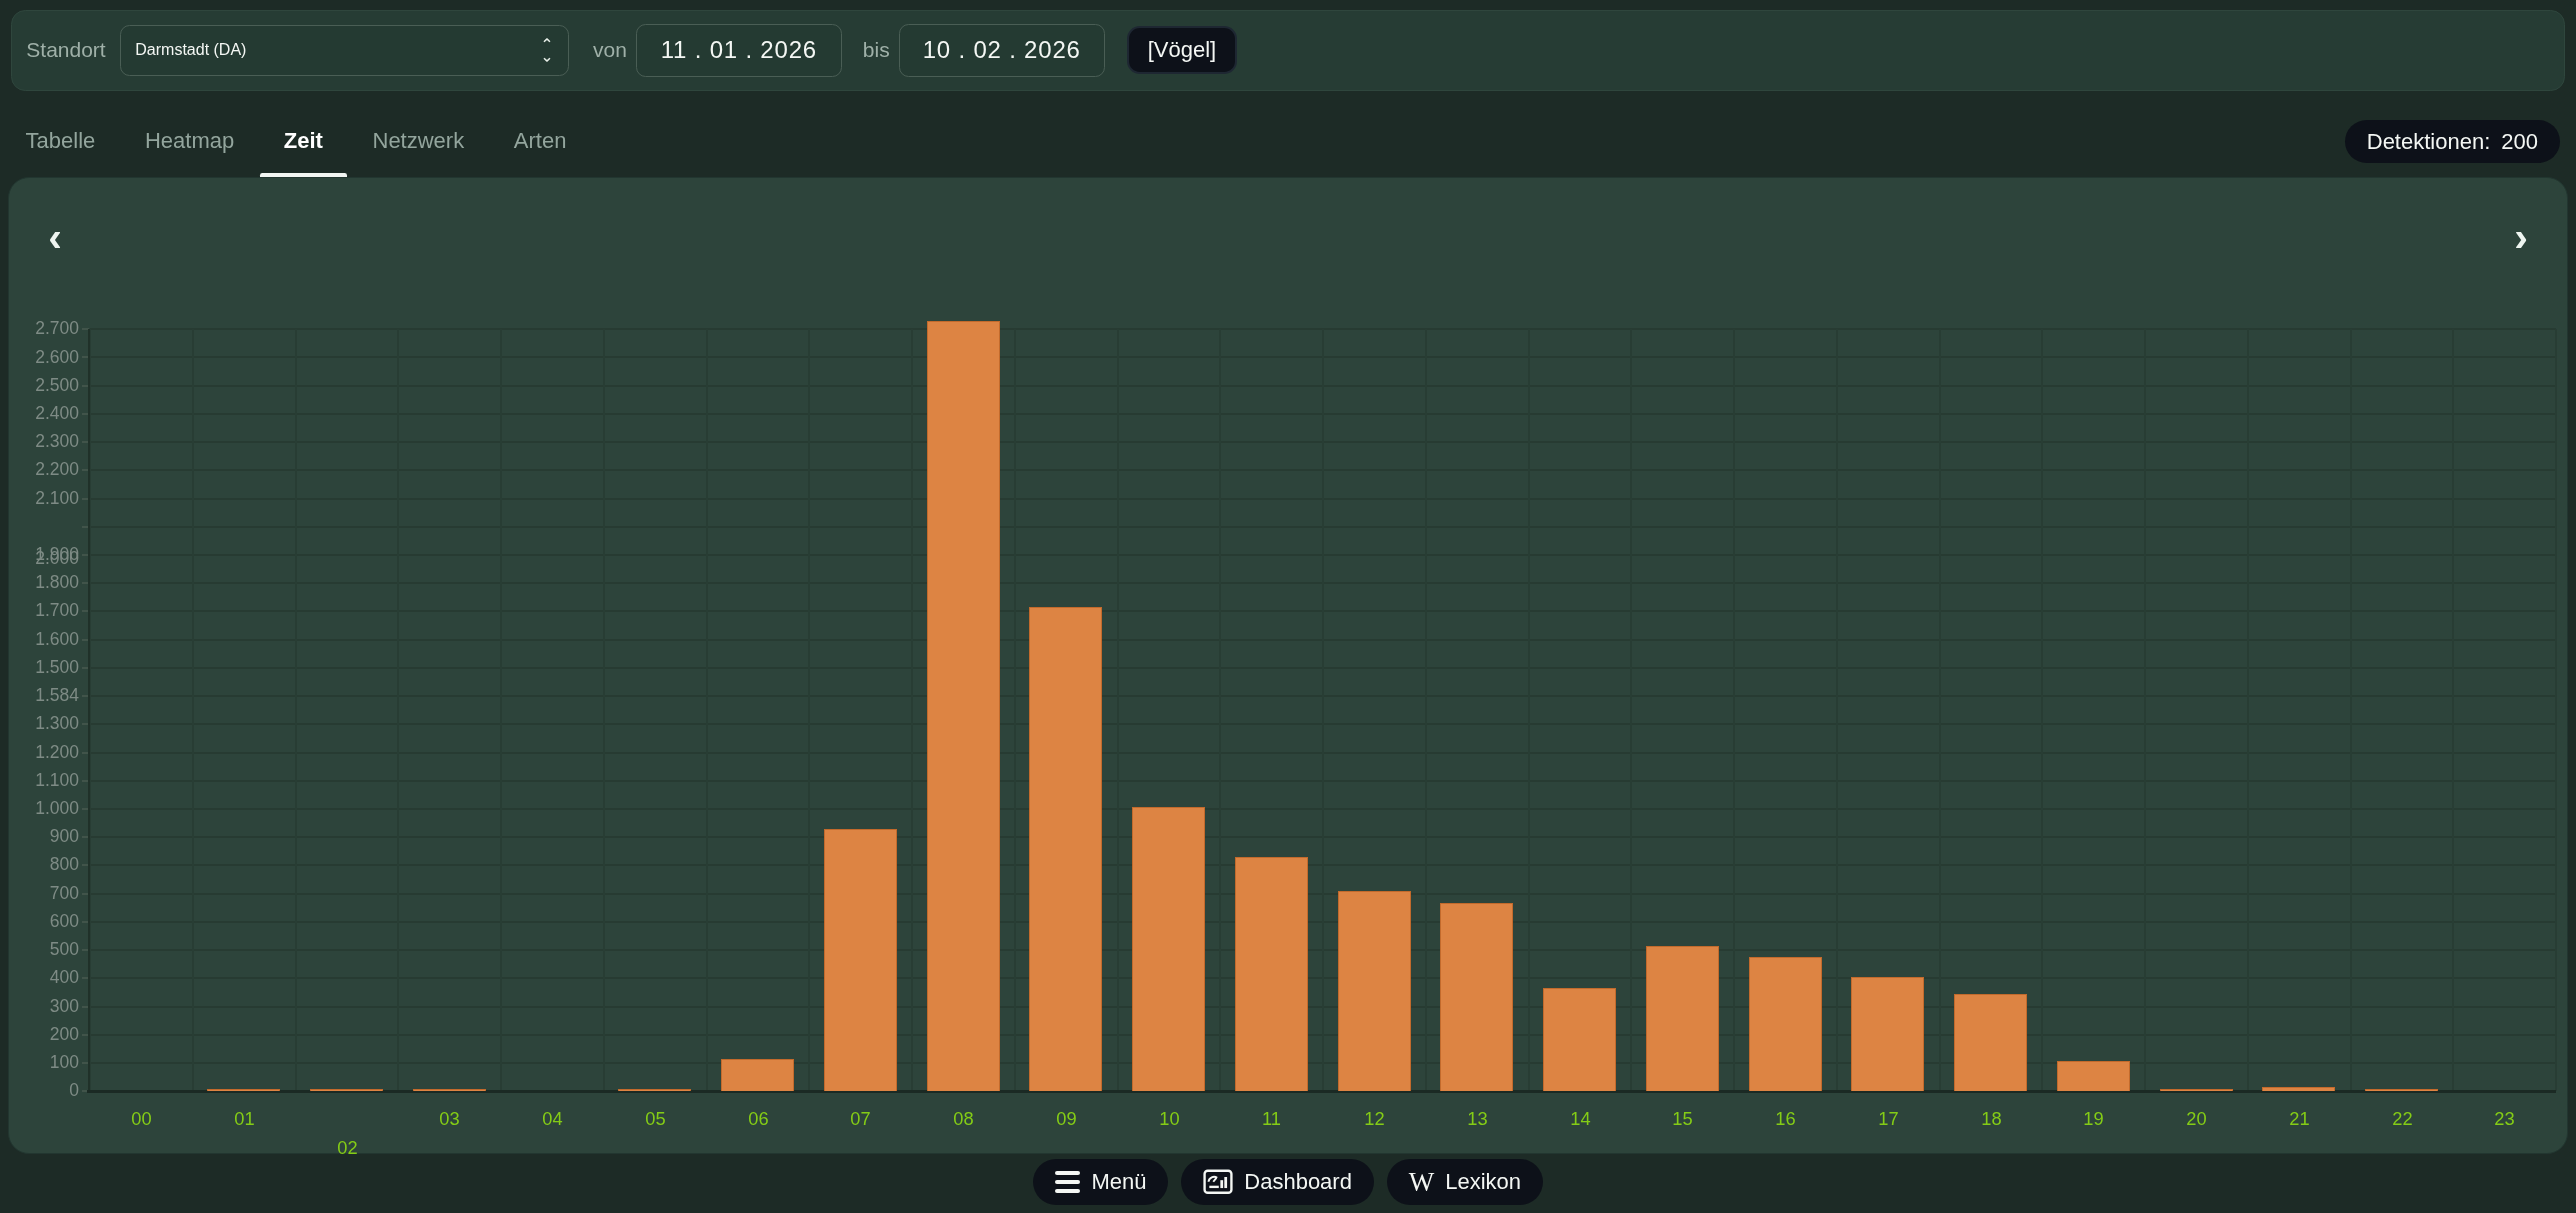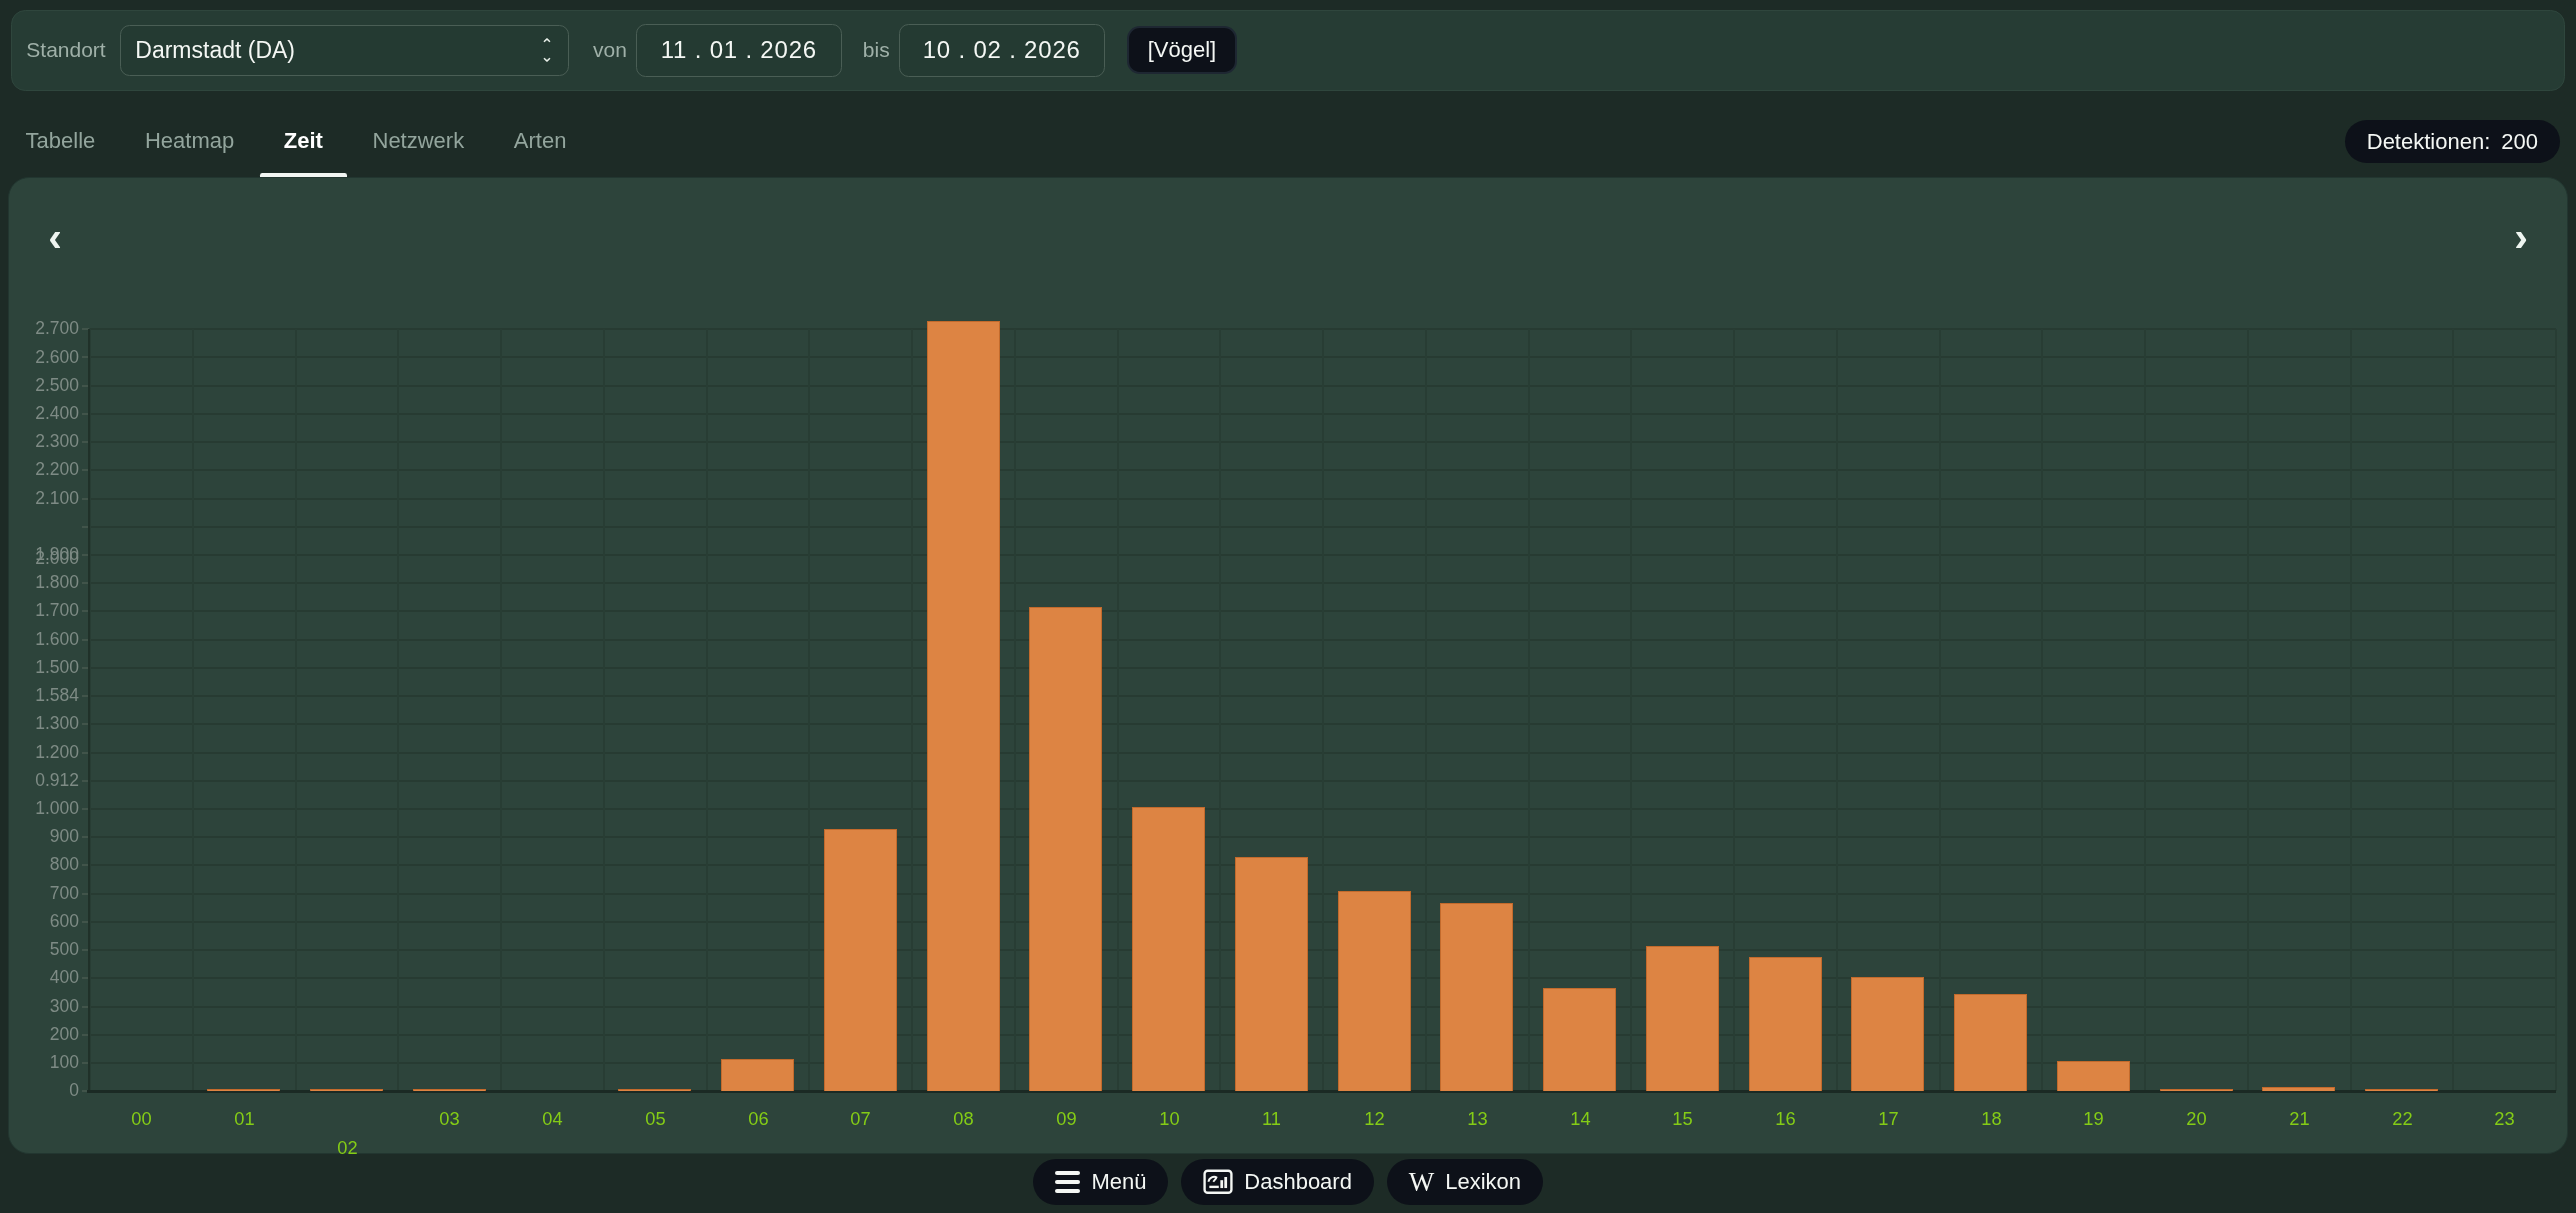--- a/index.html
+++ b/index.html
@@ -19,21 +19,21 @@
     display:flex; align-items:center;
   }
   .filter-label { color:#9fb0a8; font-size:21px; }
   .lbl-standort { margin-left:14.3px; }
   .select-box {
     margin-left:14.3px; width:449px; height:51px;
     border:1.6px solid #4a5e55; border-radius:9.6px;
     background:#243a32; display:flex; align-items:center;
     padding:0 14.3px; cursor:pointer;
   }
-  .select-box .sel-text { font-size:23px; color:#f4f7f4; flex:1; }
+  .select-box .sel-text { font-size:16px; color:#f4f7f4; flex:1; }
   .updown { display:flex; flex-direction:column; align-items:center; line-height:0.62; color:#e8efe9; font-size:16px; }
   .lbl-von { margin-left:24px; }
   .lbl-bis { margin-left:21px; }
   .date-box {
     margin-left:9px; width:206px; height:53px;
     border:1.6px solid #4a5e55; border-radius:9.6px; background:#243a32;
     display:flex; align-items:center; justify-content:center;
     font-size:24px; color:#f4f7f4; letter-spacing:0.8px; cursor:text;
   }
   .species-btn {
@@ -192,21 +192,21 @@
         <div class="gridline-h" style="top: 535px;"></div>
         <div class="y-label" style="left: -81px; top: 527px;">800</div>
         <div class="y-tick" style="left: -8px; top: 535px;"></div>
         <div class="gridline-h" style="top: 507px;"></div>
         <div class="y-label" style="left: -81px; top: 499px;">900</div>
         <div class="y-tick" style="left: -8px; top: 507px;"></div>
         <div class="gridline-h" style="top: 479px;"></div>
         <div class="y-label" style="left: -81px; top: 471px;">1.000</div>
         <div class="y-tick" style="left: -8px; top: 479px;"></div>
         <div class="gridline-h" style="top: 451px;"></div>
-        <div class="y-label" style="left: -81px; top: 443px;">0.912</div>
+        <div class="y-label" style="left: -81px; top: 443px;">1.100</div>
         <div class="y-tick" style="left: -8px; top: 451px;"></div>
         <div class="gridline-h" style="top: 423px;"></div>
         <div class="y-label" style="left: -81px; top: 415px;">1.200</div>
         <div class="y-tick" style="left: -8px; top: 423px;"></div>
         <div class="gridline-h" style="top: 394px;"></div>
         <div class="y-label" style="left: -81px; top: 386px;">1.300</div>
         <div class="y-tick" style="left: -8px; top: 394px;"></div>
         <div class="gridline-h" style="top: 366px;"></div>
         <div class="y-label" style="left: -81px; top: 358px;">1.584</div>
         <div class="y-tick" style="left: -8px; top: 366px;"></div>

